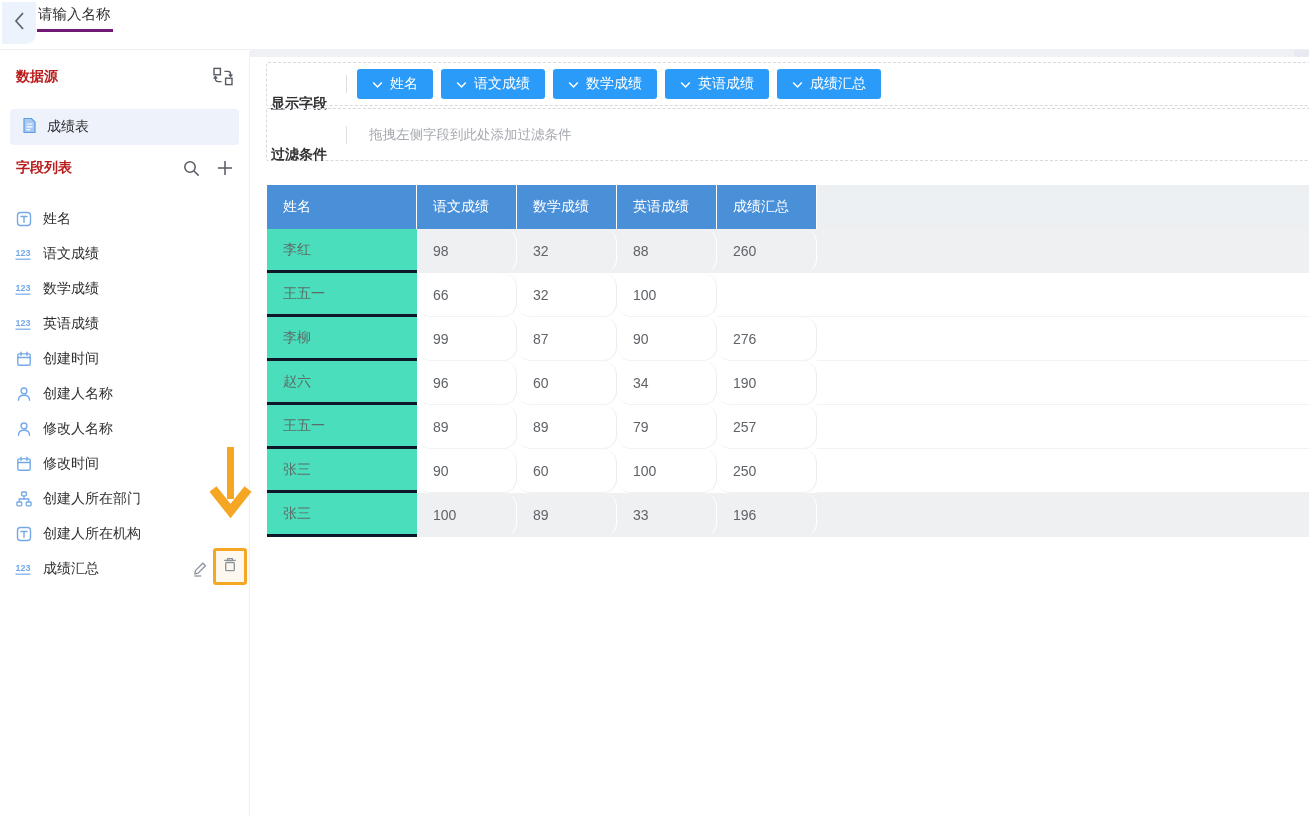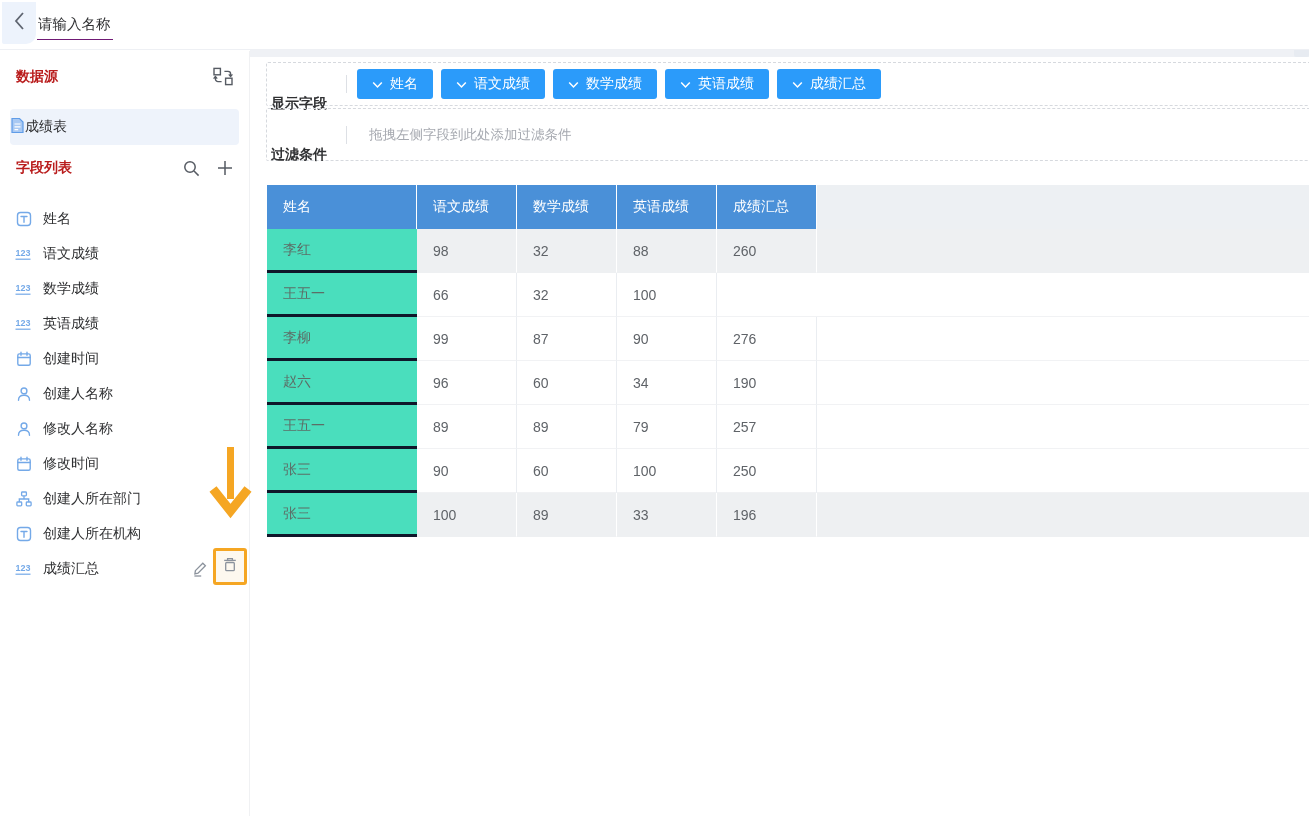--- a/index.html
+++ b/index.html
@@ -9,28 +9,28 @@
     --stripe-row:#EEF0F2;
     --highlight-orange:#F5A623;
   }
   *{margin:0;padding:0;box-sizing:border-box;}
   html,body{width:1309px;height:816px;overflow:hidden;background:#fff;
     font-family:"Liberation Sans","DejaVu Sans",sans-serif;color:#303133;}
 
   
   .topbar{position:absolute;left:0;top:0;right:0;height:50px;background:#fff;border-bottom:1px solid #eef0f4;z-index:5;}
   .back-btn{position:absolute;left:2px;top:2px;width:34px;height:42px;background:#edf3fc;border-radius:0 0 10px 2px;cursor:pointer;display:flex;align-items:center;justify-content:center;}
-  .doc-title{position:absolute;left:37px;top:15px;font-size:14.5px;color:#303133;border-bottom:1px solid #701a75;padding:0 2px 5px 1px;cursor:text;}
+  .doc-title{position:absolute;left:37px;top:5px;font-size:14.5px;color:#303133;border-bottom:3px solid #701a75;padding:0 2px 5px 1px;cursor:text;}
 
   
   .sidebar{position:absolute;left:0;top:51px;bottom:0;width:250px;background:#fff;border-right:1px solid #f0f1f3;}
   .section-title{font-size:14px;font-weight:700;color:#b91c1c;}
   .ds-header{margin:16px 16px 0 16px;display:flex;align-items:center;justify-content:space-between;}
   .icon-btn{cursor:pointer;display:inline-flex;align-items:center;justify-content:center;}
-  .ds-item{margin:23px 10px 0 10px;height:36px;background:#eef3fb;border-radius:4px;display:flex;align-items:center;padding-left:0;cursor:pointer;}
+  .ds-item{margin:23px 10px 0 10px;height:36px;background:#eef3fb;border-radius:4px;display:flex;align-items:center;gap:10px;padding-left:12px;cursor:pointer;}
   .ds-item .lbl{font-size:14px;color:#303133;}
   .fields-header{margin:9px 16px 0 16px;height:28px;display:flex;align-items:center;}
   .fields-header .section-title{flex:1;}
   .fields-header .icons{display:flex;gap:17px;align-items:center;}
   .field-list{margin-top:19px;}
   .field-row{height:35px;display:flex;align-items:center;padding-left:14px;padding-right:8px;position:relative;cursor:grab;}
   .f-icon{width:20px;display:flex;justify-content:center;align-items:center;margin-right:9px;}
   .f-label{font-size:14px;color:#303133;white-space:nowrap;}
   .edit-pencil{position:absolute;right:40px;top:9px;cursor:pointer;}
   .trash-btn{position:absolute;right:2px;top:-3px;width:34px;height:37px;border:3px solid var(--highlight-orange);border-radius:3px;background:#fdf8ef;display:flex;align-items:center;justify-content:center;cursor:pointer;}
@@ -52,21 +52,21 @@
   
   .grid{position:absolute;left:5px;top:128px;right:0;}
   .g-row{display:flex;height:44px;}
   .hcell{background:var(--table-header);color:#fff;font-size:14px;display:flex;align-items:center;padding-left:16px;border-right:1px solid #fff;}
   .hcell.c0{width:150px;}
   .hcell.cn{width:100px;}
   .hfiller{flex:1;background:#edf0f3;border-right:none;}
   .b-row{background:#fff;}
   .b-row.striped{background:var(--stripe-row);}
   .ncell{width:150px;background:var(--name-cell);color:#5c6e67;font-size:14px;display:flex;align-items:center;padding-left:16px;border-bottom:3px solid #0f172a;}
-  .vcell{width:100px;font-size:14px;color:#5f6368;display:flex;align-items:center;padding-left:16px;border-right:1px solid #eaedf1;border-bottom:1px solid #f1f2f4;}
+  .vcell{width:100px;font-size:14px;color:#5f6368;display:flex;align-items:center;padding-left:16px;border-right:1px solid #eaedf1;border-bottom:1px solid #f1f2f4;border-radius:14px;}
   .striped .vcell{border-right-color:#fff;border-bottom-color:transparent;}
   .rfiller{flex:1;border-bottom:1px solid #f1f2f4;}
   .striped .rfiller{border-bottom-color:transparent;}
 </style>
 </head>
 <body>
 
 <div class="topbar">
   <div class="back-btn">
     <span>

